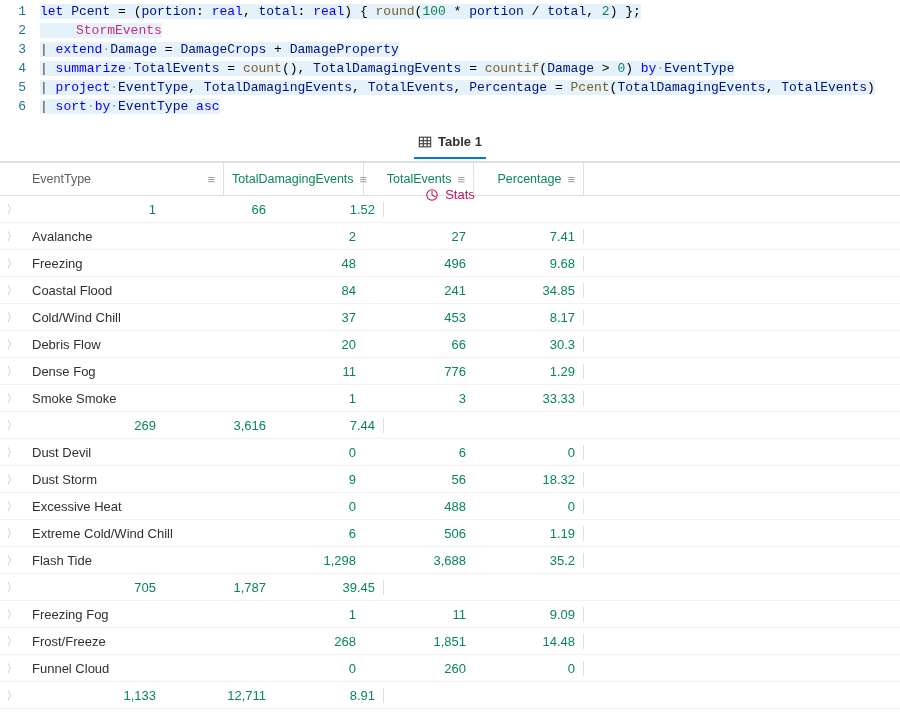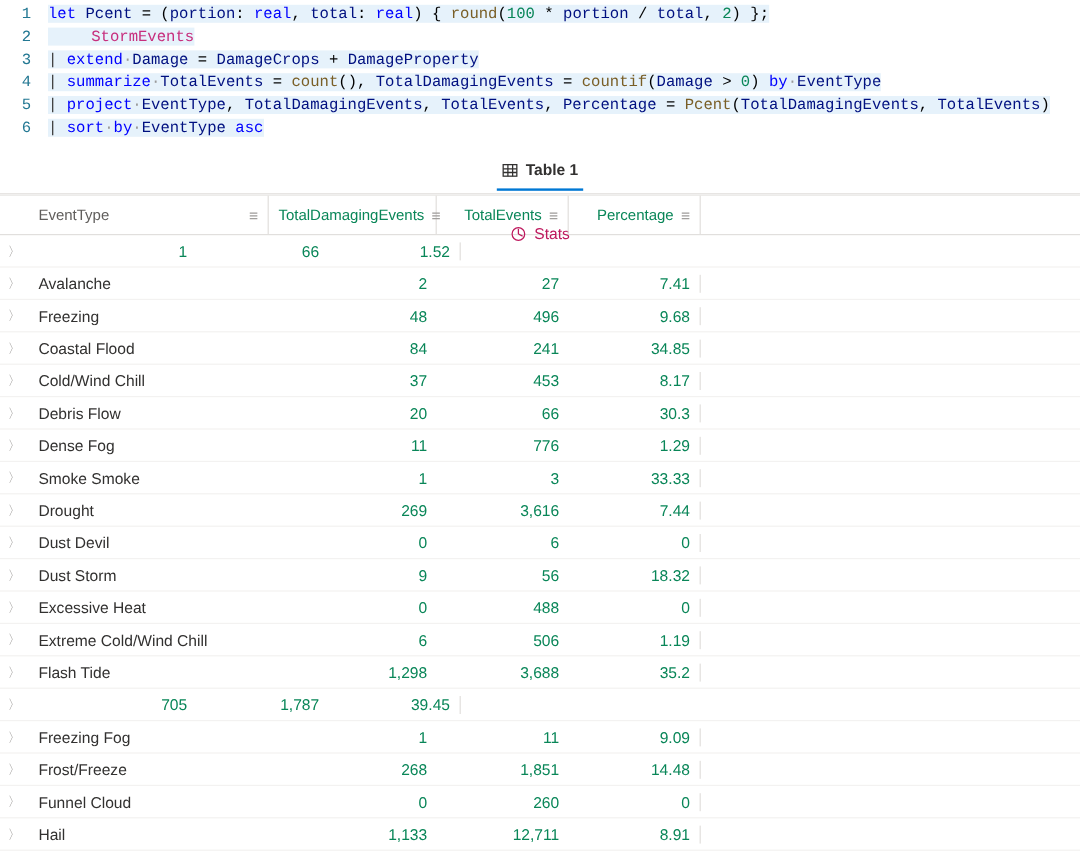--- a/index.html
+++ b/index.html
@@ -224,21 +224,20 @@
       </div>
       <div class="data-row">
         <div class="chevron">〉</div>
         <div class="dcell col-et">Smoke Smoke</div>
         <div class="dcell col-tde num">1</div>
         <div class="dcell col-te num">3</div>
         <div class="dcell col-pct num">33.33</div>
       </div>
       <div class="data-row">
         <div class="chevron">〉</div>
-        <div class="dcell col-et">Drought</div>
         <div class="dcell col-tde num">269</div>
         <div class="dcell col-te num">3,616</div>
         <div class="dcell col-pct num">7.44</div>
       </div>
       <div class="data-row">
         <div class="chevron">〉</div>
         <div class="dcell col-et">Dust Devil</div>
         <div class="dcell col-tde num">0</div>
         <div class="dcell col-te num">6</div>
         <div class="dcell col-pct num">0</div>
@@ -293,20 +292,19 @@
       </div>
       <div class="data-row">
         <div class="chevron">〉</div>
         <div class="dcell col-et">Funnel Cloud</div>
         <div class="dcell col-tde num">0</div>
         <div class="dcell col-te num">260</div>
         <div class="dcell col-pct num">0</div>
       </div>
       <div class="data-row">
         <div class="chevron">〉</div>
-        <div class="dcell col-et">Hail</div>
         <div class="dcell col-tde num">1,133</div>
         <div class="dcell col-te num">12,711</div>
         <div class="dcell col-pct num">8.91</div>
       </div>
       <div class="data-row"></div>
     </div>
 </div>
 
 </body></html>

